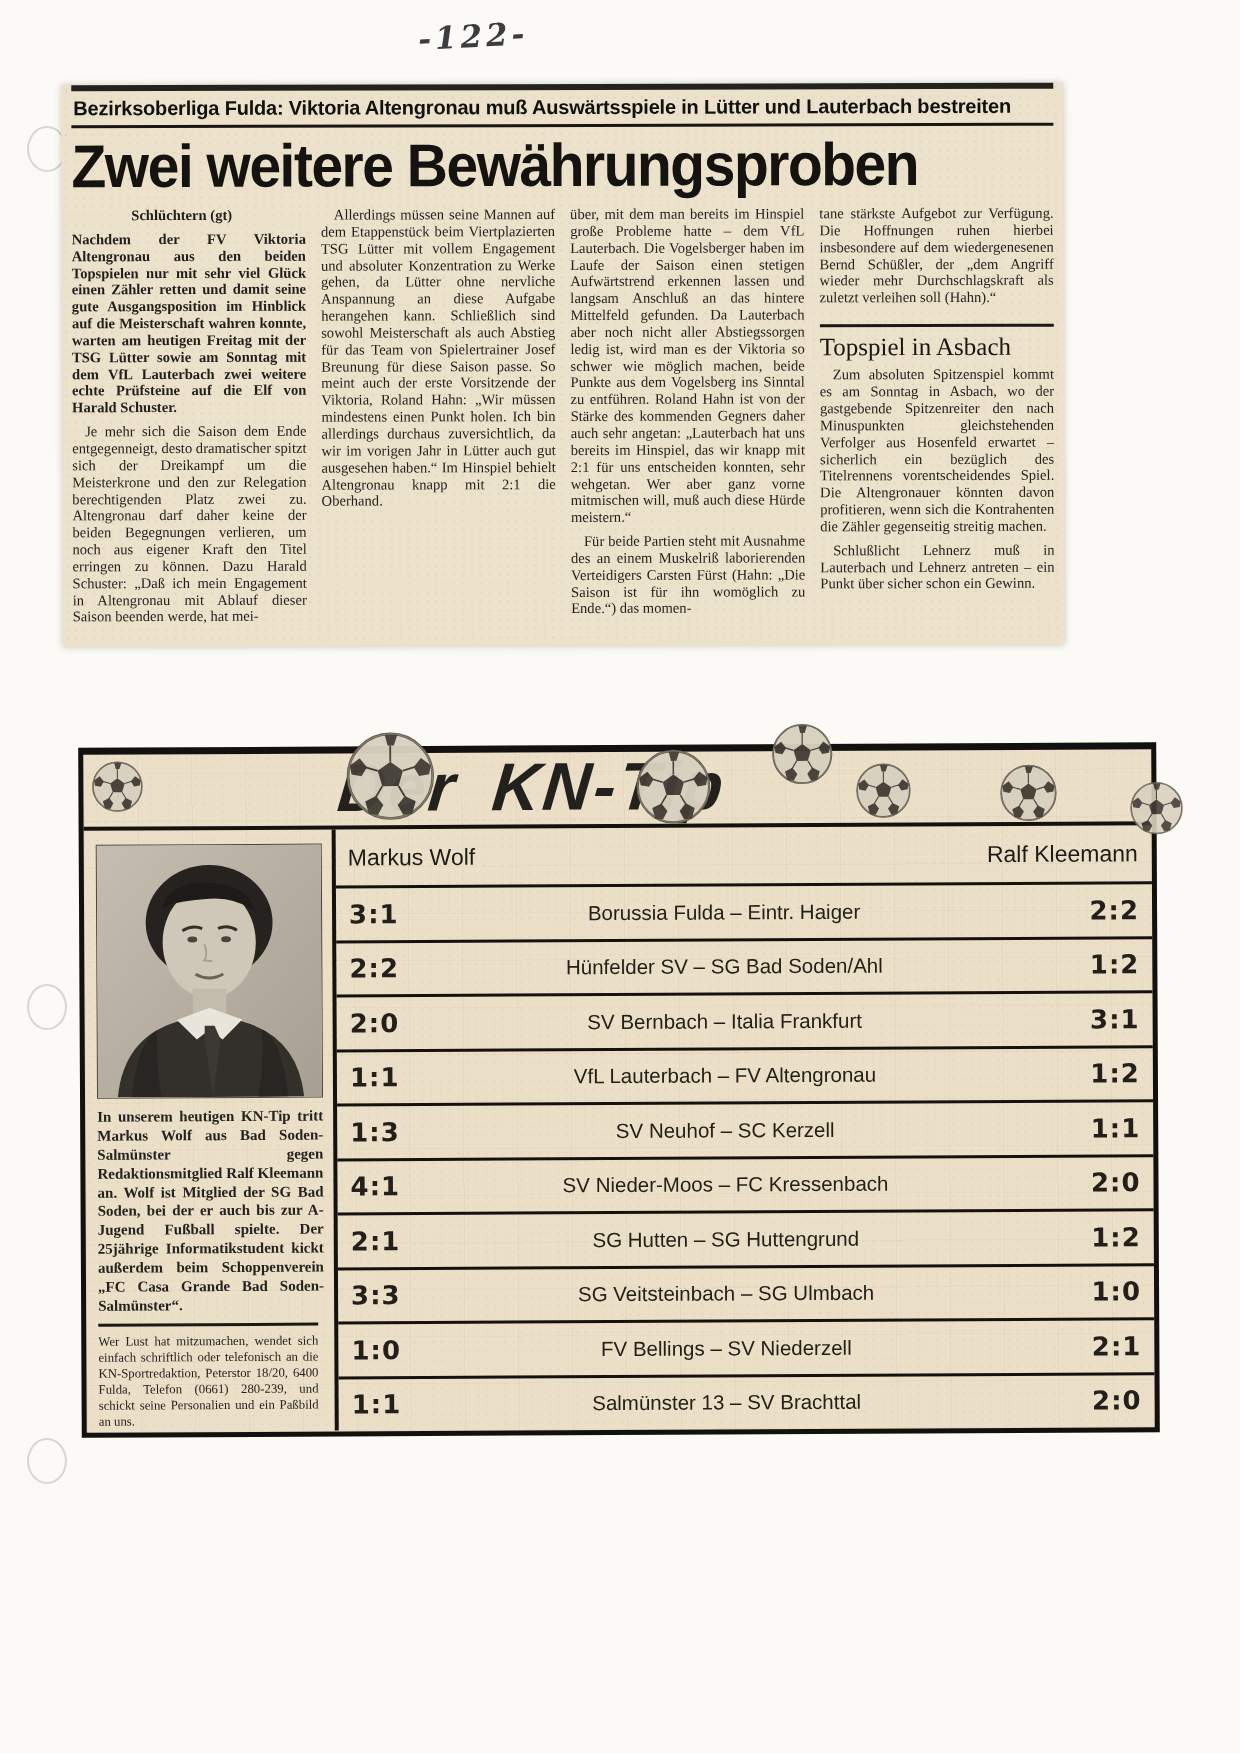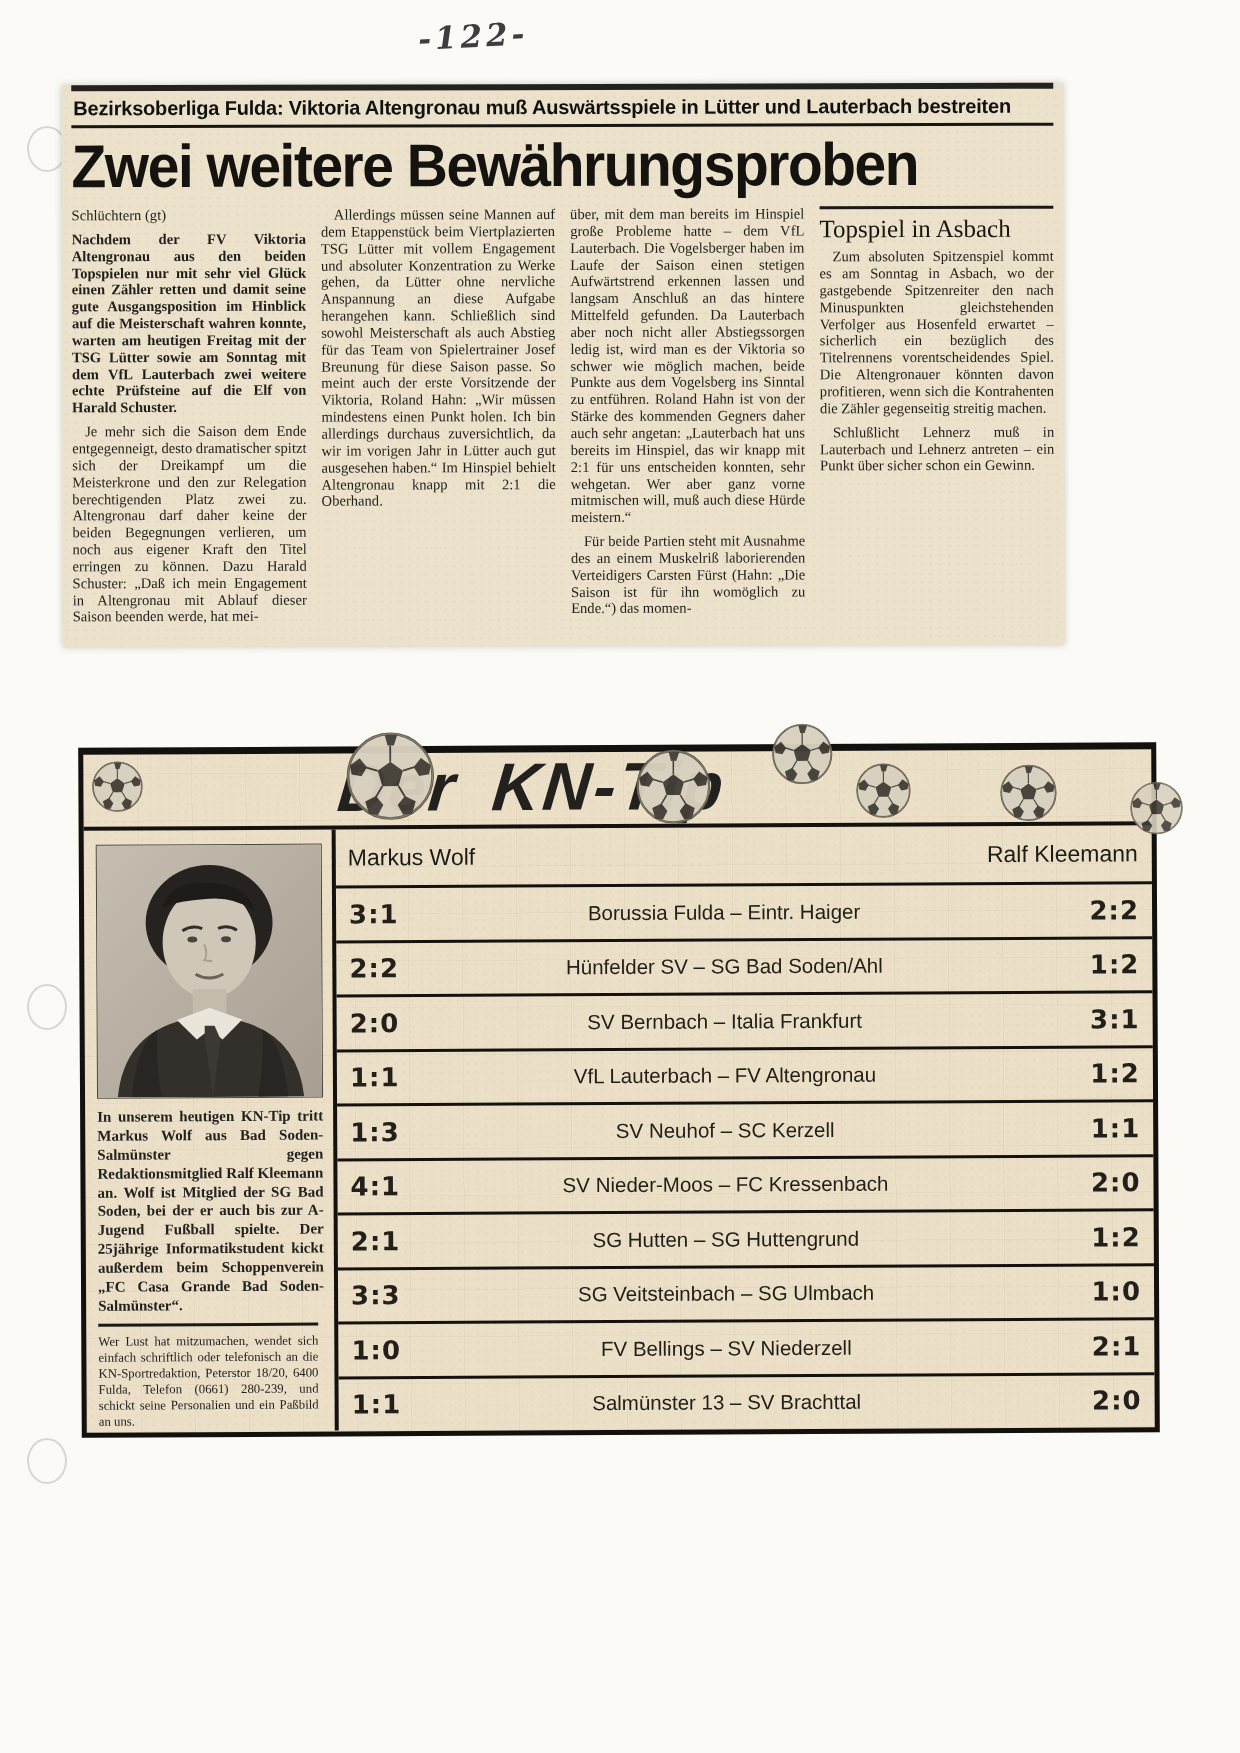--- a/index.html
+++ b/index.html
@@ -40,25 +40,25 @@
     font-family:"Liberation Sans", sans-serif;font-weight:900;
     font-size:57px;line-height:1.0;letter-spacing:-1.5px;color:#15130f;
     transform:scaleY(1.06);transform-origin:left top;
   }
   .columns{
     display:flex;gap:15px;height:452px;overflow:hidden;margin-top:14px;
   }
   .col{flex:1 1 0;font-size:14.6px;line-height:1.155;text-align:justify;color:#211f1c;}
   .col p{margin:0 0 0 0;}
   .col p + p{margin-top:7px;}
-  .dateline{text-align:left;font-weight:normal;padding-right:14px;}
+  .dateline{text-align:center;font-weight:bold;padding-right:14px;}
   .lead{font-weight:bold;}
   .indent{text-indent:13px;}
   .subhead{
-    margin:1px 0 6px 0;padding-top:7px;border-top:3px solid #1b1916;
+    margin:18px 0 6px 0;padding-top:7px;border-top:3px solid #1b1916;
     font-family:"Liberation Serif", serif;font-weight:normal;
     font-size:25px;line-height:1.05;color:#181611;text-align:left;
   }
   
   .kntip{
     position:absolute;left:80px;top:745px;width:1078px;height:690px;
     box-sizing:border-box;border:5px solid #121110;border-top-width:7px;
     background-color:#ebe0c7;
     background-image:
       repeating-linear-gradient(90deg, rgba(120,105,75,.07) 0 1px, transparent 1px 54px),
@@ -185,20 +185,21 @@
         <p class="indent">Je mehr sich die Saison dem Ende entgegenneigt, desto dramatischer spitzt sich der Dreikampf um die Meisterkrone und den zur Relegation berechtigenden Platz zwei zu. Altengronau darf daher keine der beiden Begegnungen verlieren, um noch aus eigener Kraft den Titel erringen zu können. Dazu Harald Schuster: „Daß ich mein Engagement in Altengronau mit Ablauf dieser Saison beenden werde, hat mei-</p>
       </div>
       <div class="col">
         <p class="indent">Allerdings müssen seine Mannen auf dem Etappenstück beim Viertplazierten TSG Lütter mit vollem Engagement und absoluter Konzentration zu Werke gehen, da Lütter ohne nervliche Anspannung an diese Aufgabe herangehen kann. Schließlich sind sowohl Meisterschaft als auch Abstieg für das Team von Spielertrainer Josef Breunung für diese Saison passe. So meint auch der erste Vorsitzende der Viktoria, Roland Hahn: „Wir müssen mindestens einen Punkt holen. Ich bin allerdings durchaus zuversichtlich, da wir im vorigen Jahr in Lütter auch gut ausgesehen haben.“ Im Hinspiel behielt Altengronau knapp mit 2:1 die Oberhand.</p>
       </div>
       <div class="col">
         <p>über, mit dem man bereits im Hinspiel große Probleme hatte – dem VfL Lauterbach. Die Vogelsberger haben im Laufe der Saison einen stetigen Aufwärtstrend erkennen lassen und langsam Anschluß an das hintere Mittelfeld gefunden. Da Lauterbach aber noch nicht aller Abstiegssorgen ledig ist, wird man es der Viktoria so schwer wie möglich machen, beide Punkte aus dem Vogelsberg ins Sinntal zu entführen. Roland Hahn ist von der Stärke des kommenden Gegners daher auch sehr angetan: „Lauterbach hat uns bereits im Hinspiel, das wir knapp mit 2:1 für uns entscheiden konnten, sehr wehgetan. Wer aber ganz vorne mitmischen will, muß auch diese Hürde meistern.“</p>
         <p class="indent">Für beide Partien steht mit Ausnahme des an einem Muskelriß laborierenden Verteidigers Carsten Fürst (Hahn: „Die Saison ist für ihn womöglich zu Ende.“) das momen-</p>
       </div>
       <div class="col">
+        <p>tane stärkste Aufgebot zur Verfügung. Die Hoffnungen ruhen hierbei insbesondere auf dem wiedergenesenen Bernd Schüßler, der „dem Angriff wieder mehr Durchschlagskraft als zuletzt verleihen soll (Hahn).“</p>
         <h2 class="subhead">Topspiel in Asbach</h2>
         <p class="indent">Zum absoluten Spitzenspiel kommt es am Sonntag in Asbach, wo der gastgebende Spitzenreiter den nach Minuspunkten gleichstehenden Verfolger aus Hosenfeld erwartet – sicherlich ein bezüglich des Titelrennens vorentscheidendes Spiel. Die Altengronauer könnten davon profitieren, wenn sich die Kontrahenten die Zähler gegenseitig streitig machen.</p>
         <p class="indent">Schlußlicht Lehnerz muß in Lauterbach und Lehnerz antreten – ein Punkt über sicher schon ein Gewinn.</p>
       </div>
     </div>
   </section>
 
   <section class="kntip">
     <div class="kn-header">
       <span class="ball b1">

